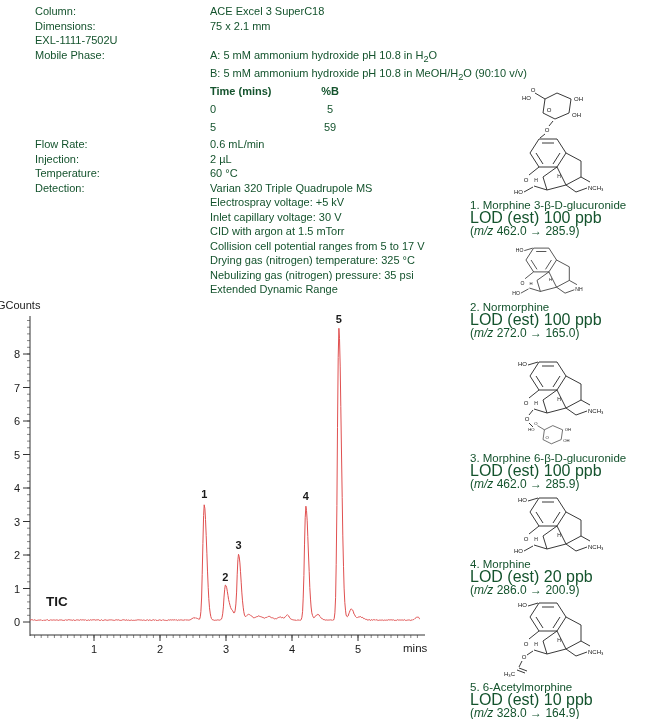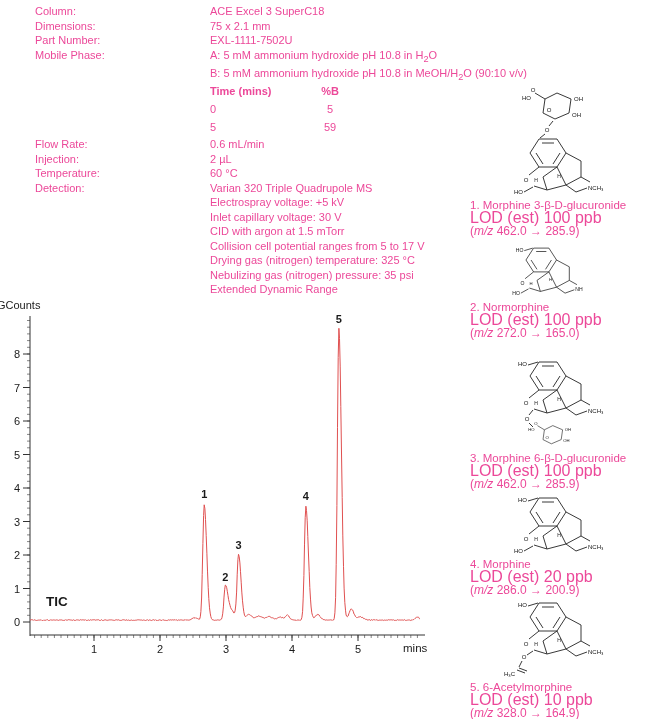--- a/index.html
+++ b/index.html
@@ -1,17 +1,17 @@
 <!DOCTYPE html>
 <html><head>
 <meta charset="utf-8">
 <style>
   html,body{margin:0;padding:0;background:#fff}
   .page{position:relative;width:649px;height:719px;background:#fff;overflow:hidden;
-        font-family:"Liberation Sans",sans-serif;color:#ec4899;}
+        font-family:"Liberation Sans",sans-serif;color:#14532d;}
   
   .params{position:absolute;left:35px;top:4px;width:600px}
   .params2{position:absolute;left:35px;top:137px;width:600px}
   .prow{display:flex;font-size:11px;line-height:14.5px;white-space:nowrap}
   .prow .lbl{width:175px;flex:none}
   
   .grad{position:absolute;left:210px;top:84px;font-size:11px}
   .grow{display:flex;line-height:15px;margin-bottom:3px}
   .ghead{font-weight:bold}
   .gc1{width:96px;text-align:left}
@@ -36,21 +36,20 @@
   <div class="params">
     <div class="prow">
       <span class="lbl">Column:</span>
       <span class="val">ACE Excel 3 SuperC18</span>
     </div>
     <div class="prow">
       <span class="lbl">Dimensions:</span>
       <span class="val">75 x 2.1 mm</span>
     </div>
     <div class="prow">
-      <span class="lbl">Part Number:</span>
       <span class="val">EXL-1111-7502U</span>
     </div>
     <div class="prow">
       <span class="lbl">Mobile Phase:</span>
       <span class="val">A: 5 mM ammonium hydroxide pH 10.8 in H<sub>2</sub>O</span>
     </div>
     <div class="prow">
       <span class="lbl"></span>
       <span class="val">B: 5 mM ammonium hydroxide pH 10.8 in MeOH/H<sub>2</sub>O (90:10 v/v)</span>
     </div>

